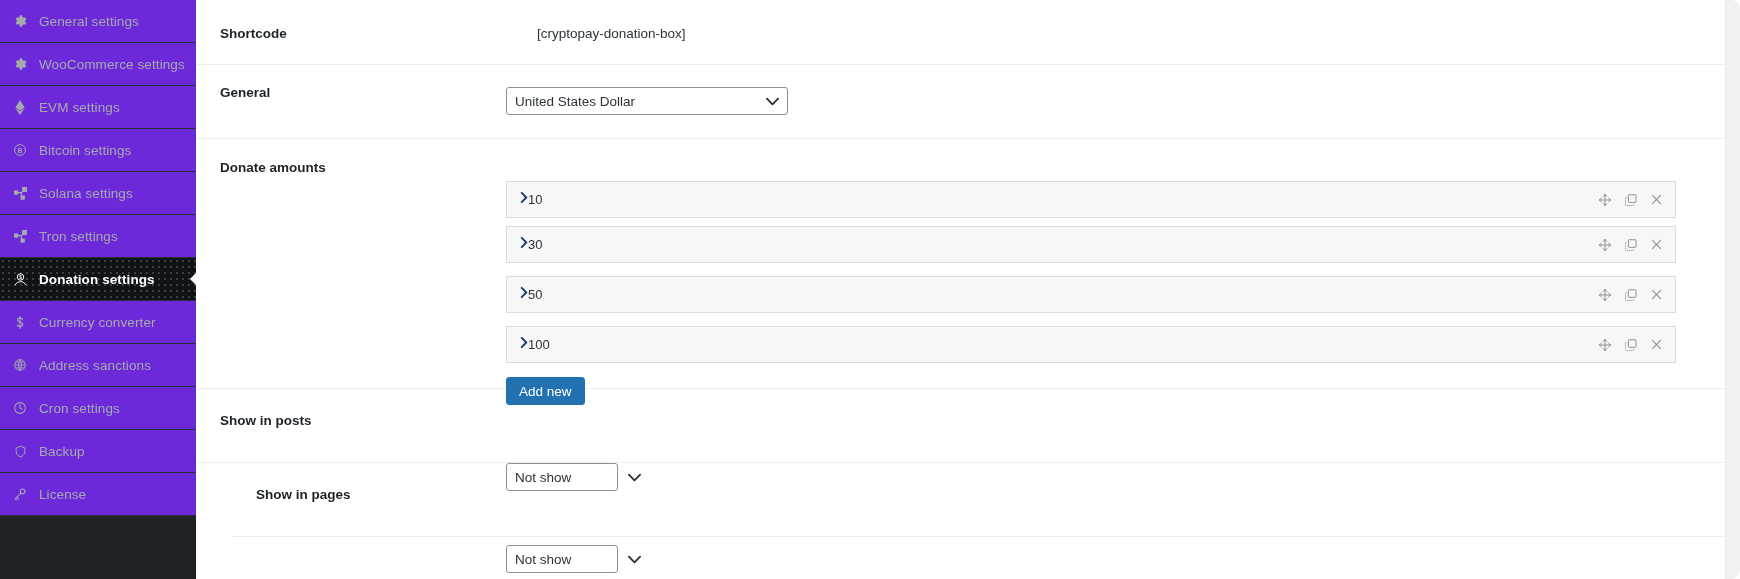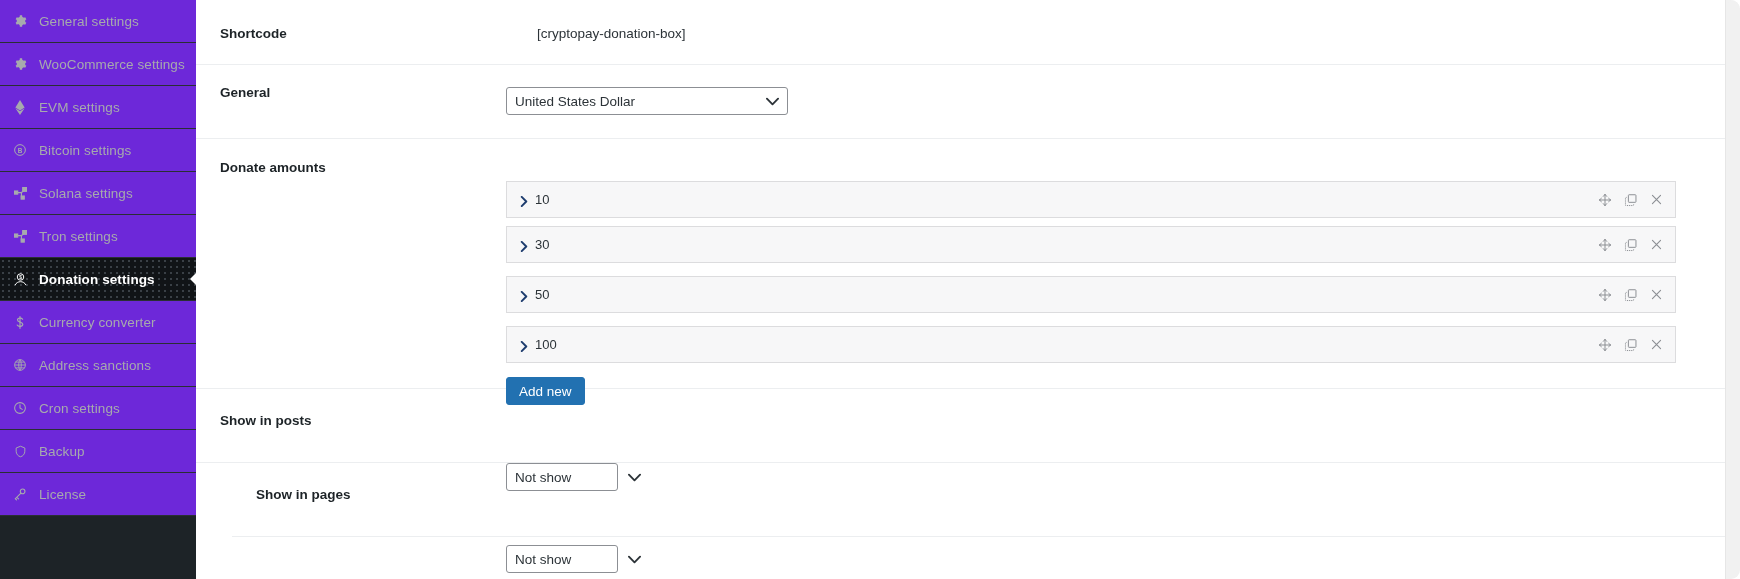--- a/index.html
+++ b/index.html
@@ -153,22 +153,22 @@
     width: 1170px;
     height: 37px;
     border: 1px solid #dcdcde;
     background: #f7f7f8;
     display: flex;
     align-items: center;
     padding: 0 12px 0 13px;
   }
   .rep-handle {
     display: flex;
-    align-items: flex-end;
-    gap: 7px;
+    align-items: flex-start;
+    gap: 0;
     font-size: 13px;
     color: #2c3338;
     cursor: pointer;
   }
   .rep-chev { color: #1d3c6e; display: flex; align-items: center; }
   .rep-actions {
     margin-left: auto;
     display: flex;
     align-items: center;
     gap: 12px;

